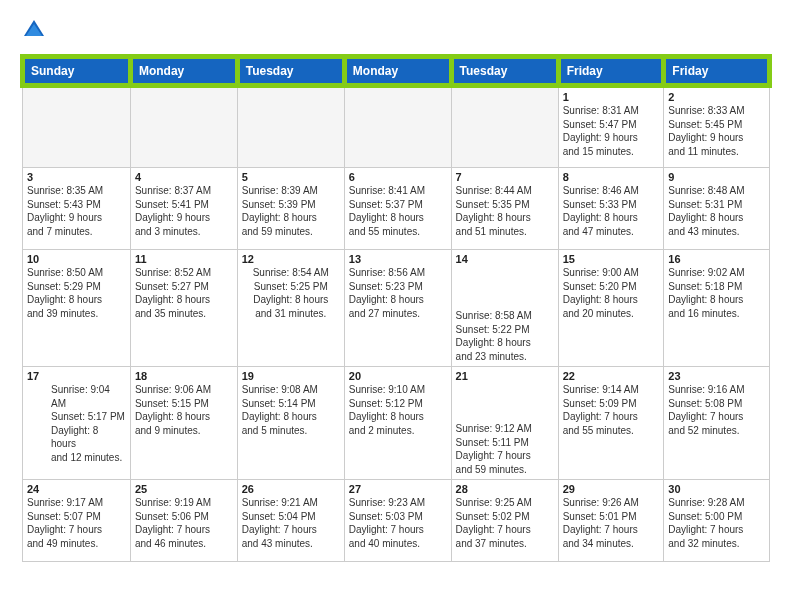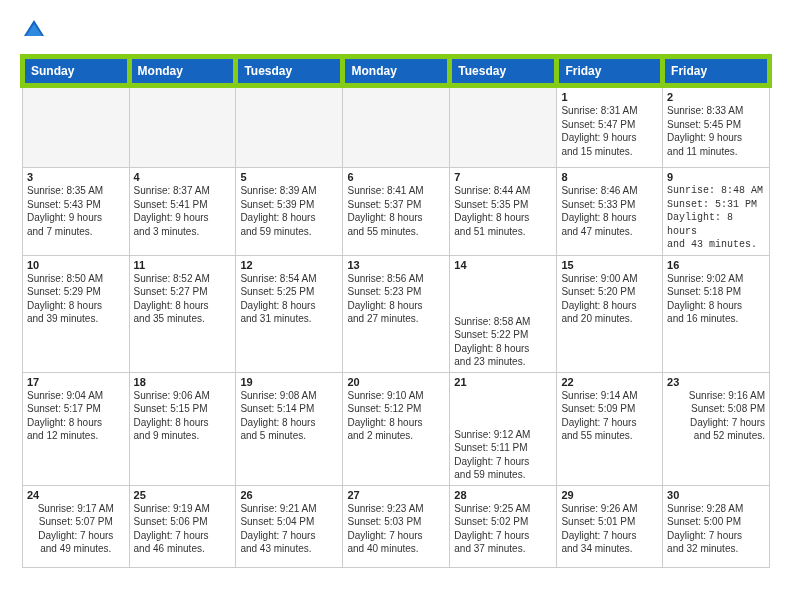--- a/index.html
+++ b/index.html
@@ -188,21 +188,21 @@
           </td>
           <td>
             <span class="day-number">8</span>
             <div class="day-info" style="white-space: pre-line;">Sunrise: 8:46 AM
 Sunset: 5:33 PM
 Daylight: 8 hours
 and 47 minutes.</div>
           </td>
           <td>
             <span class="day-number">9</span>
-            <div class="day-info" style="white-space: pre-line; font-family: Liberation Mono, monospace;">Sunrise: 8:48 AM
+            <div class="day-info" style="white-space: pre-line;">Sunrise: 8:48 AM
 Sunset: 5:31 PM
 Daylight: 8 hours
 and 43 minutes.</div>
           </td>
         </tr>
         <tr>
           <td>
             <span class="day-number">10</span>
             <div class="day-info" style="white-space: pre-line;">Sunrise: 8:50 AM
 Sunset: 5:29 PM
@@ -211,21 +211,21 @@
           </td>
           <td>
             <span class="day-number">11</span>
             <div class="day-info" style="white-space: pre-line;">Sunrise: 8:52 AM
 Sunset: 5:27 PM
 Daylight: 8 hours
 and 35 minutes.</div>
           </td>
           <td>
             <span class="day-number">12</span>
-            <div class="day-info" style="white-space: pre-line;">Sunrise: 8:54 AM
+            <div class="day-info" style="white-space: pre-line; text-align: center;">Sunrise: 8:54 AM
 Sunset: 5:25 PM
 Daylight: 8 hours
 and 31 minutes.</div>
           </td>
           <td>
             <span class="day-number">13</span>
             <div class="day-info" style="white-space: pre-line;">Sunrise: 8:56 AM
 Sunset: 5:23 PM
 Daylight: 8 hours
 and 27 minutes.</div>
@@ -248,21 +248,21 @@
             <span class="day-number">16</span>
             <div class="day-info" style="white-space: pre-line;">Sunrise: 9:02 AM
 Sunset: 5:18 PM
 Daylight: 8 hours
 and 16 minutes.</div>
           </td>
         </tr>
         <tr>
           <td>
             <span class="day-number">17</span>
-            <div class="day-info" style="white-space: pre-line;">Sunrise: 9:04 AM
+            <div class="day-info" style="white-space: pre-line; margin-left: 24px;">Sunrise: 9:04 AM
 Sunset: 5:17 PM
 Daylight: 8 hours
 and 12 minutes.</div>
           </td>
           <td>
             <span class="day-number">18</span>
             <div class="day-info" style="white-space: pre-line;">Sunrise: 9:06 AM
 Sunset: 5:15 PM
 Daylight: 8 hours
 and 9 minutes.</div>
@@ -290,30 +290,30 @@
           </td>
           <td>
             <span class="day-number">22</span>
             <div class="day-info" style="white-space: pre-line;">Sunrise: 9:14 AM
 Sunset: 5:09 PM
 Daylight: 7 hours
 and 55 minutes.</div>
           </td>
           <td>
             <span class="day-number">23</span>
-            <div class="day-info" style="white-space: pre-line; text-align: right;">Sunrise: 9:16 AM
+            <div class="day-info" style="white-space: pre-line;">Sunrise: 9:16 AM
 Sunset: 5:08 PM
 Daylight: 7 hours
 and 52 minutes.</div>
           </td>
         </tr>
         <tr>
           <td>
             <span class="day-number">24</span>
-            <div class="day-info" style="white-space: pre-line; text-align: center;">Sunrise: 9:17 AM
+            <div class="day-info" style="white-space: pre-line;">Sunrise: 9:17 AM
 Sunset: 5:07 PM
 Daylight: 7 hours
 and 49 minutes.</div>
           </td>
           <td>
             <span class="day-number">25</span>
             <div class="day-info" style="white-space: pre-line;">Sunrise: 9:19 AM
 Sunset: 5:06 PM
 Daylight: 7 hours
 and 46 minutes.</div>

